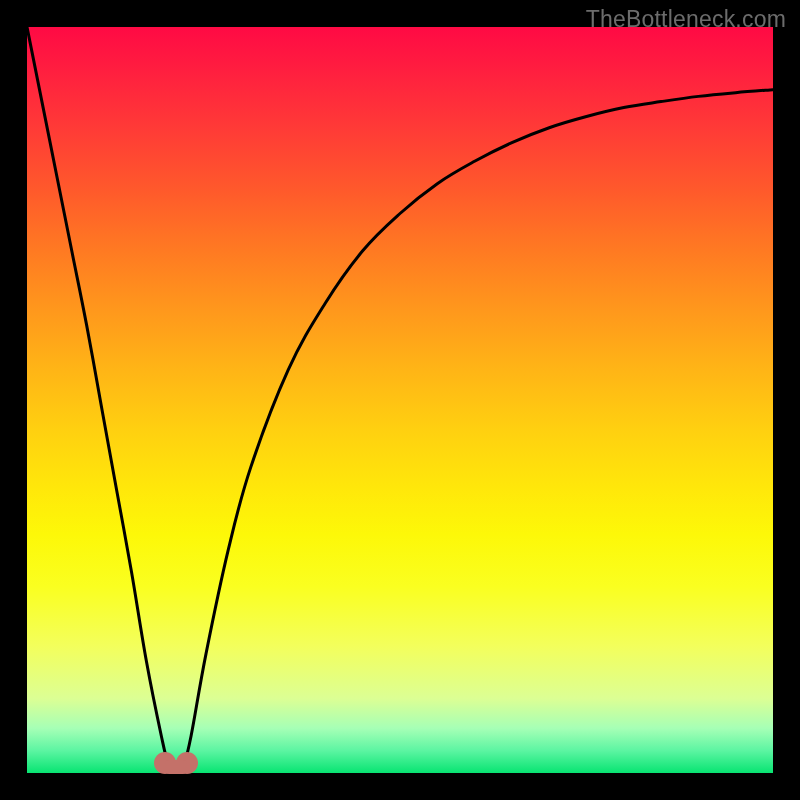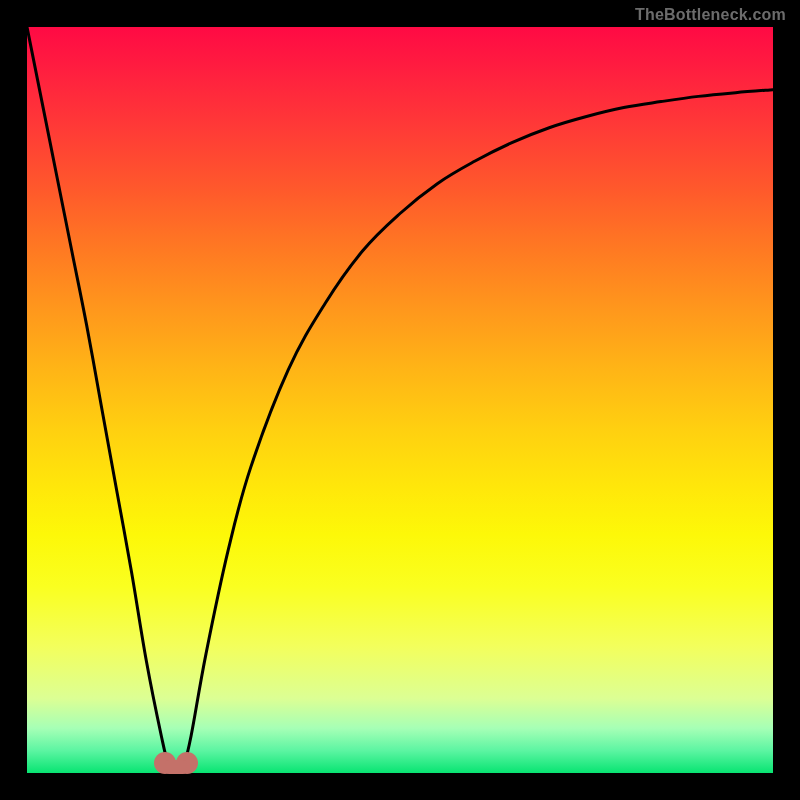--- a/index.html
+++ b/index.html
@@ -55,22 +55,22 @@
   .marker-bridge {
     position: absolute;
     height: 14px;
     background: #c47169;
     border-radius: 4px;
   }
   .watermark {
     position: absolute;
     top: 6px;
     right: 14px;
-    font-size: 16px;
-    font-weight: 700;
+    font-size: 23px;
+    font-weight: 400;
     color: #6c6c6c;
     letter-spacing: 0.2px;
   }
 </style>
 </head>
 <body>
 
 <div class="plot-frame">
   <div class="gradient-bg"></div>
 

